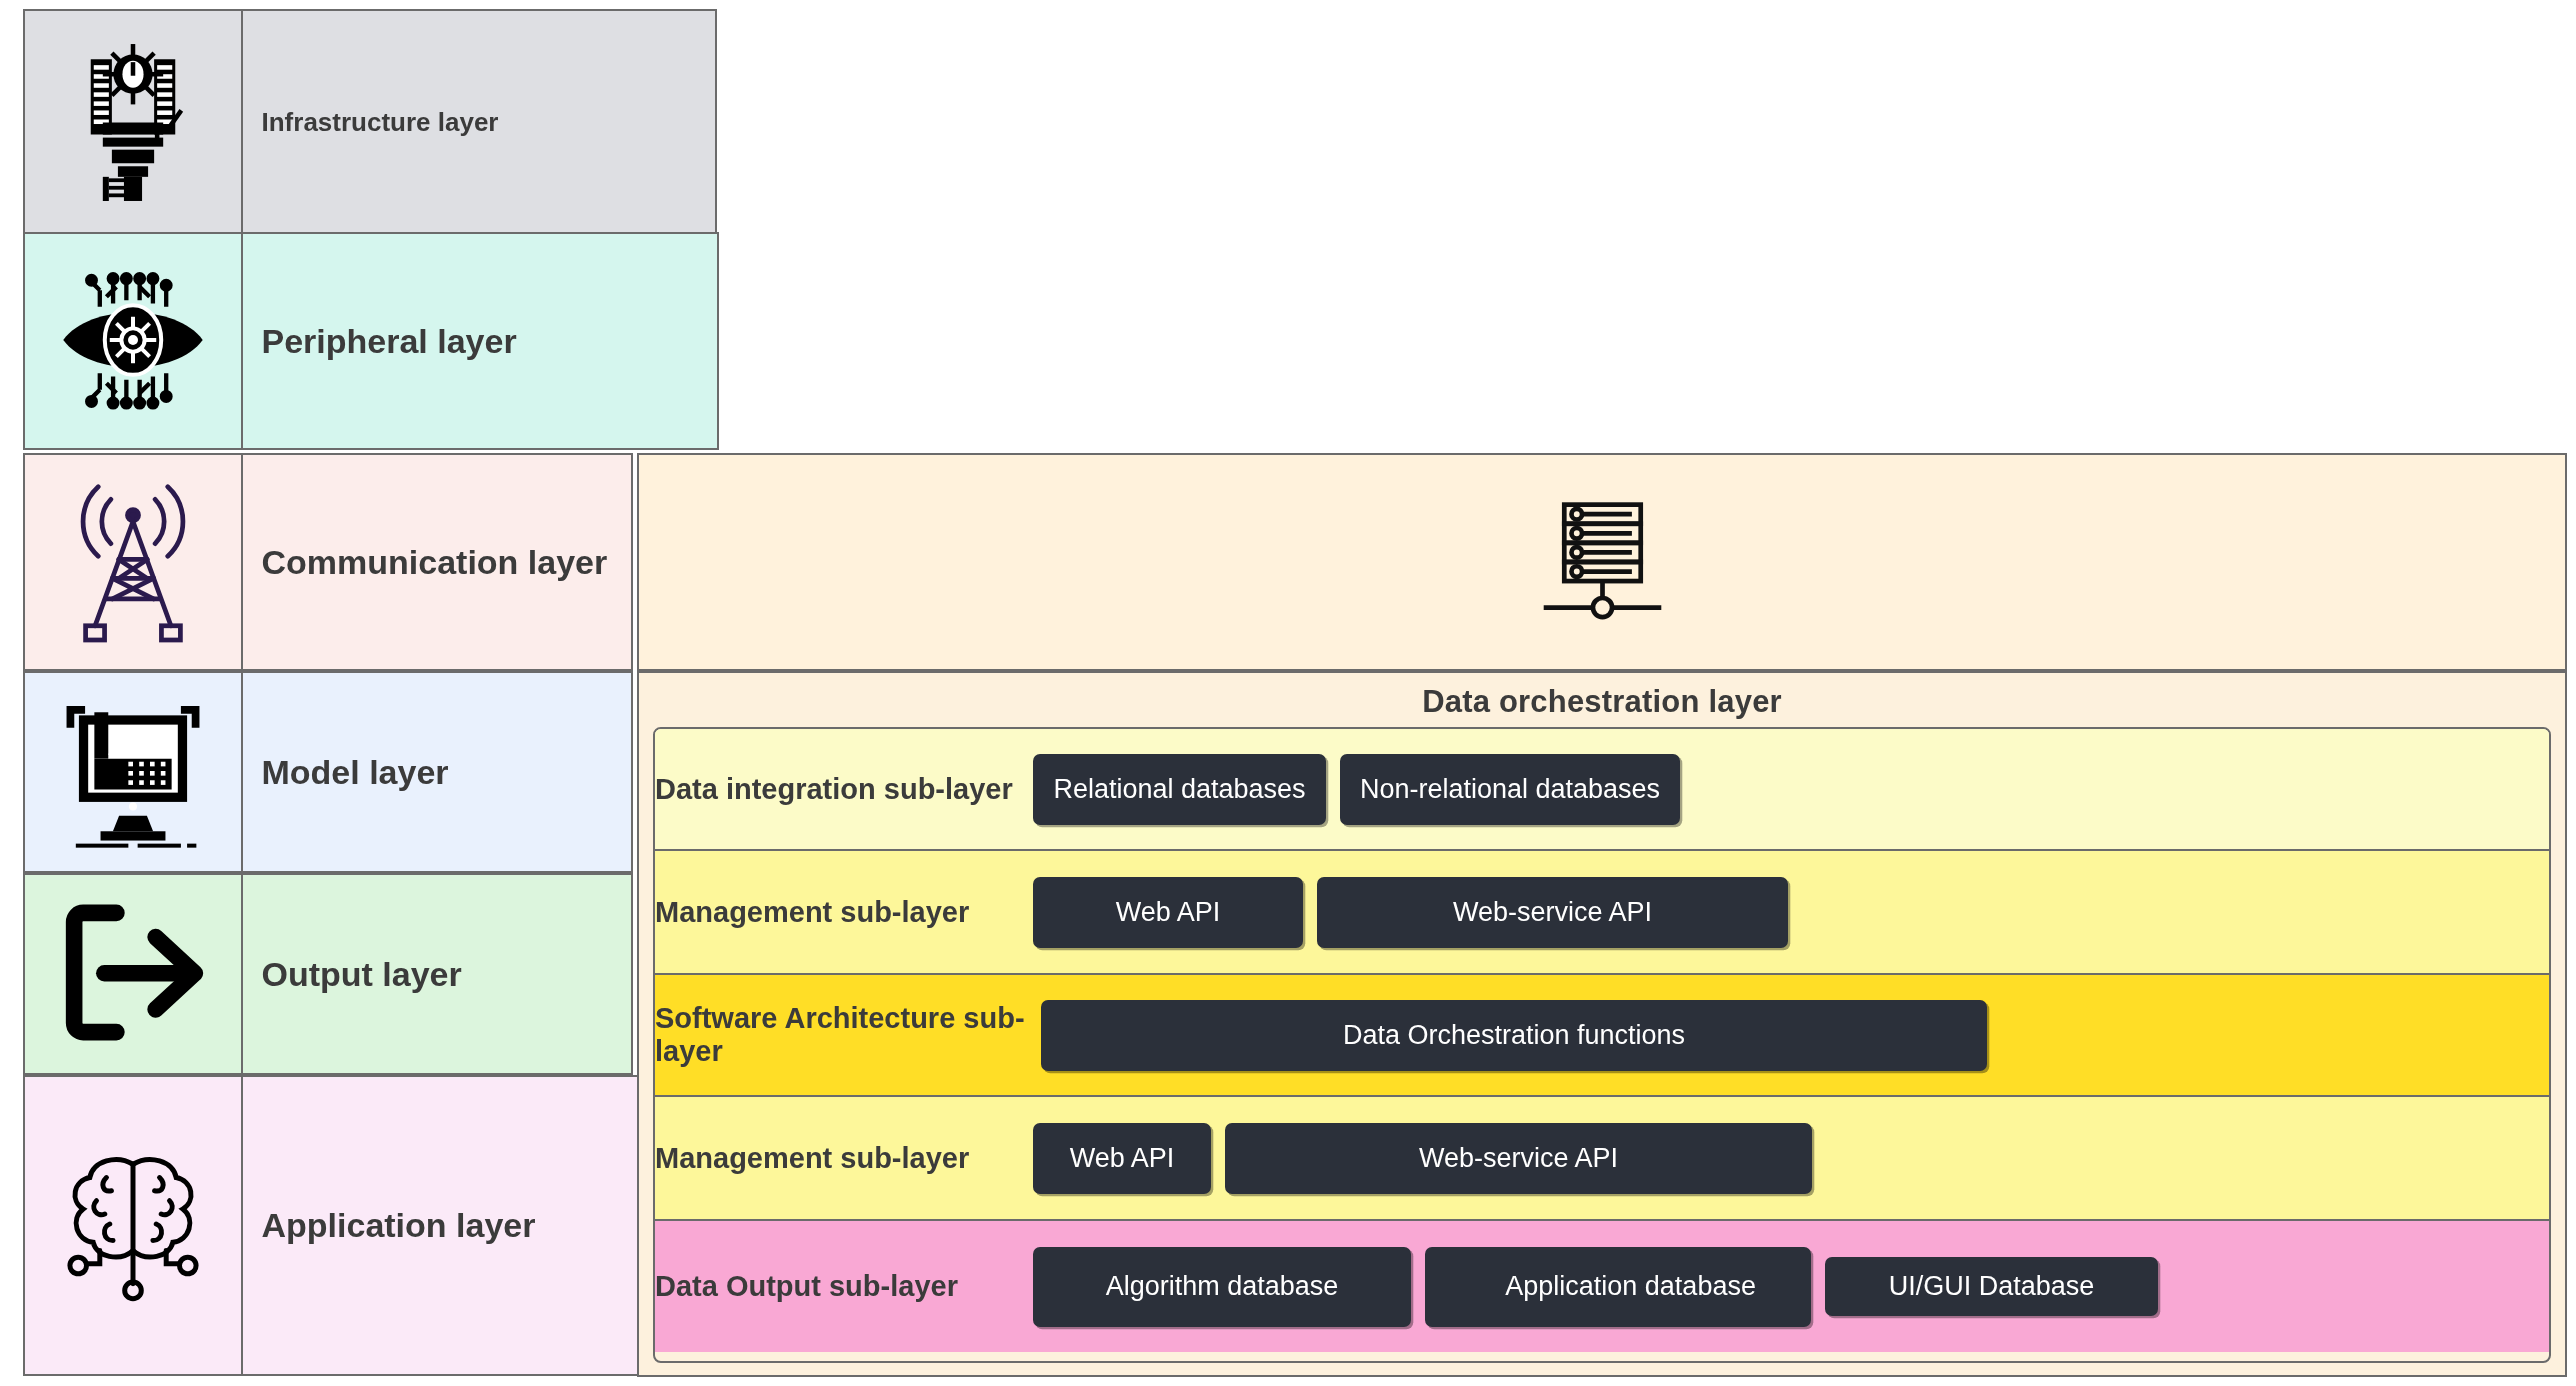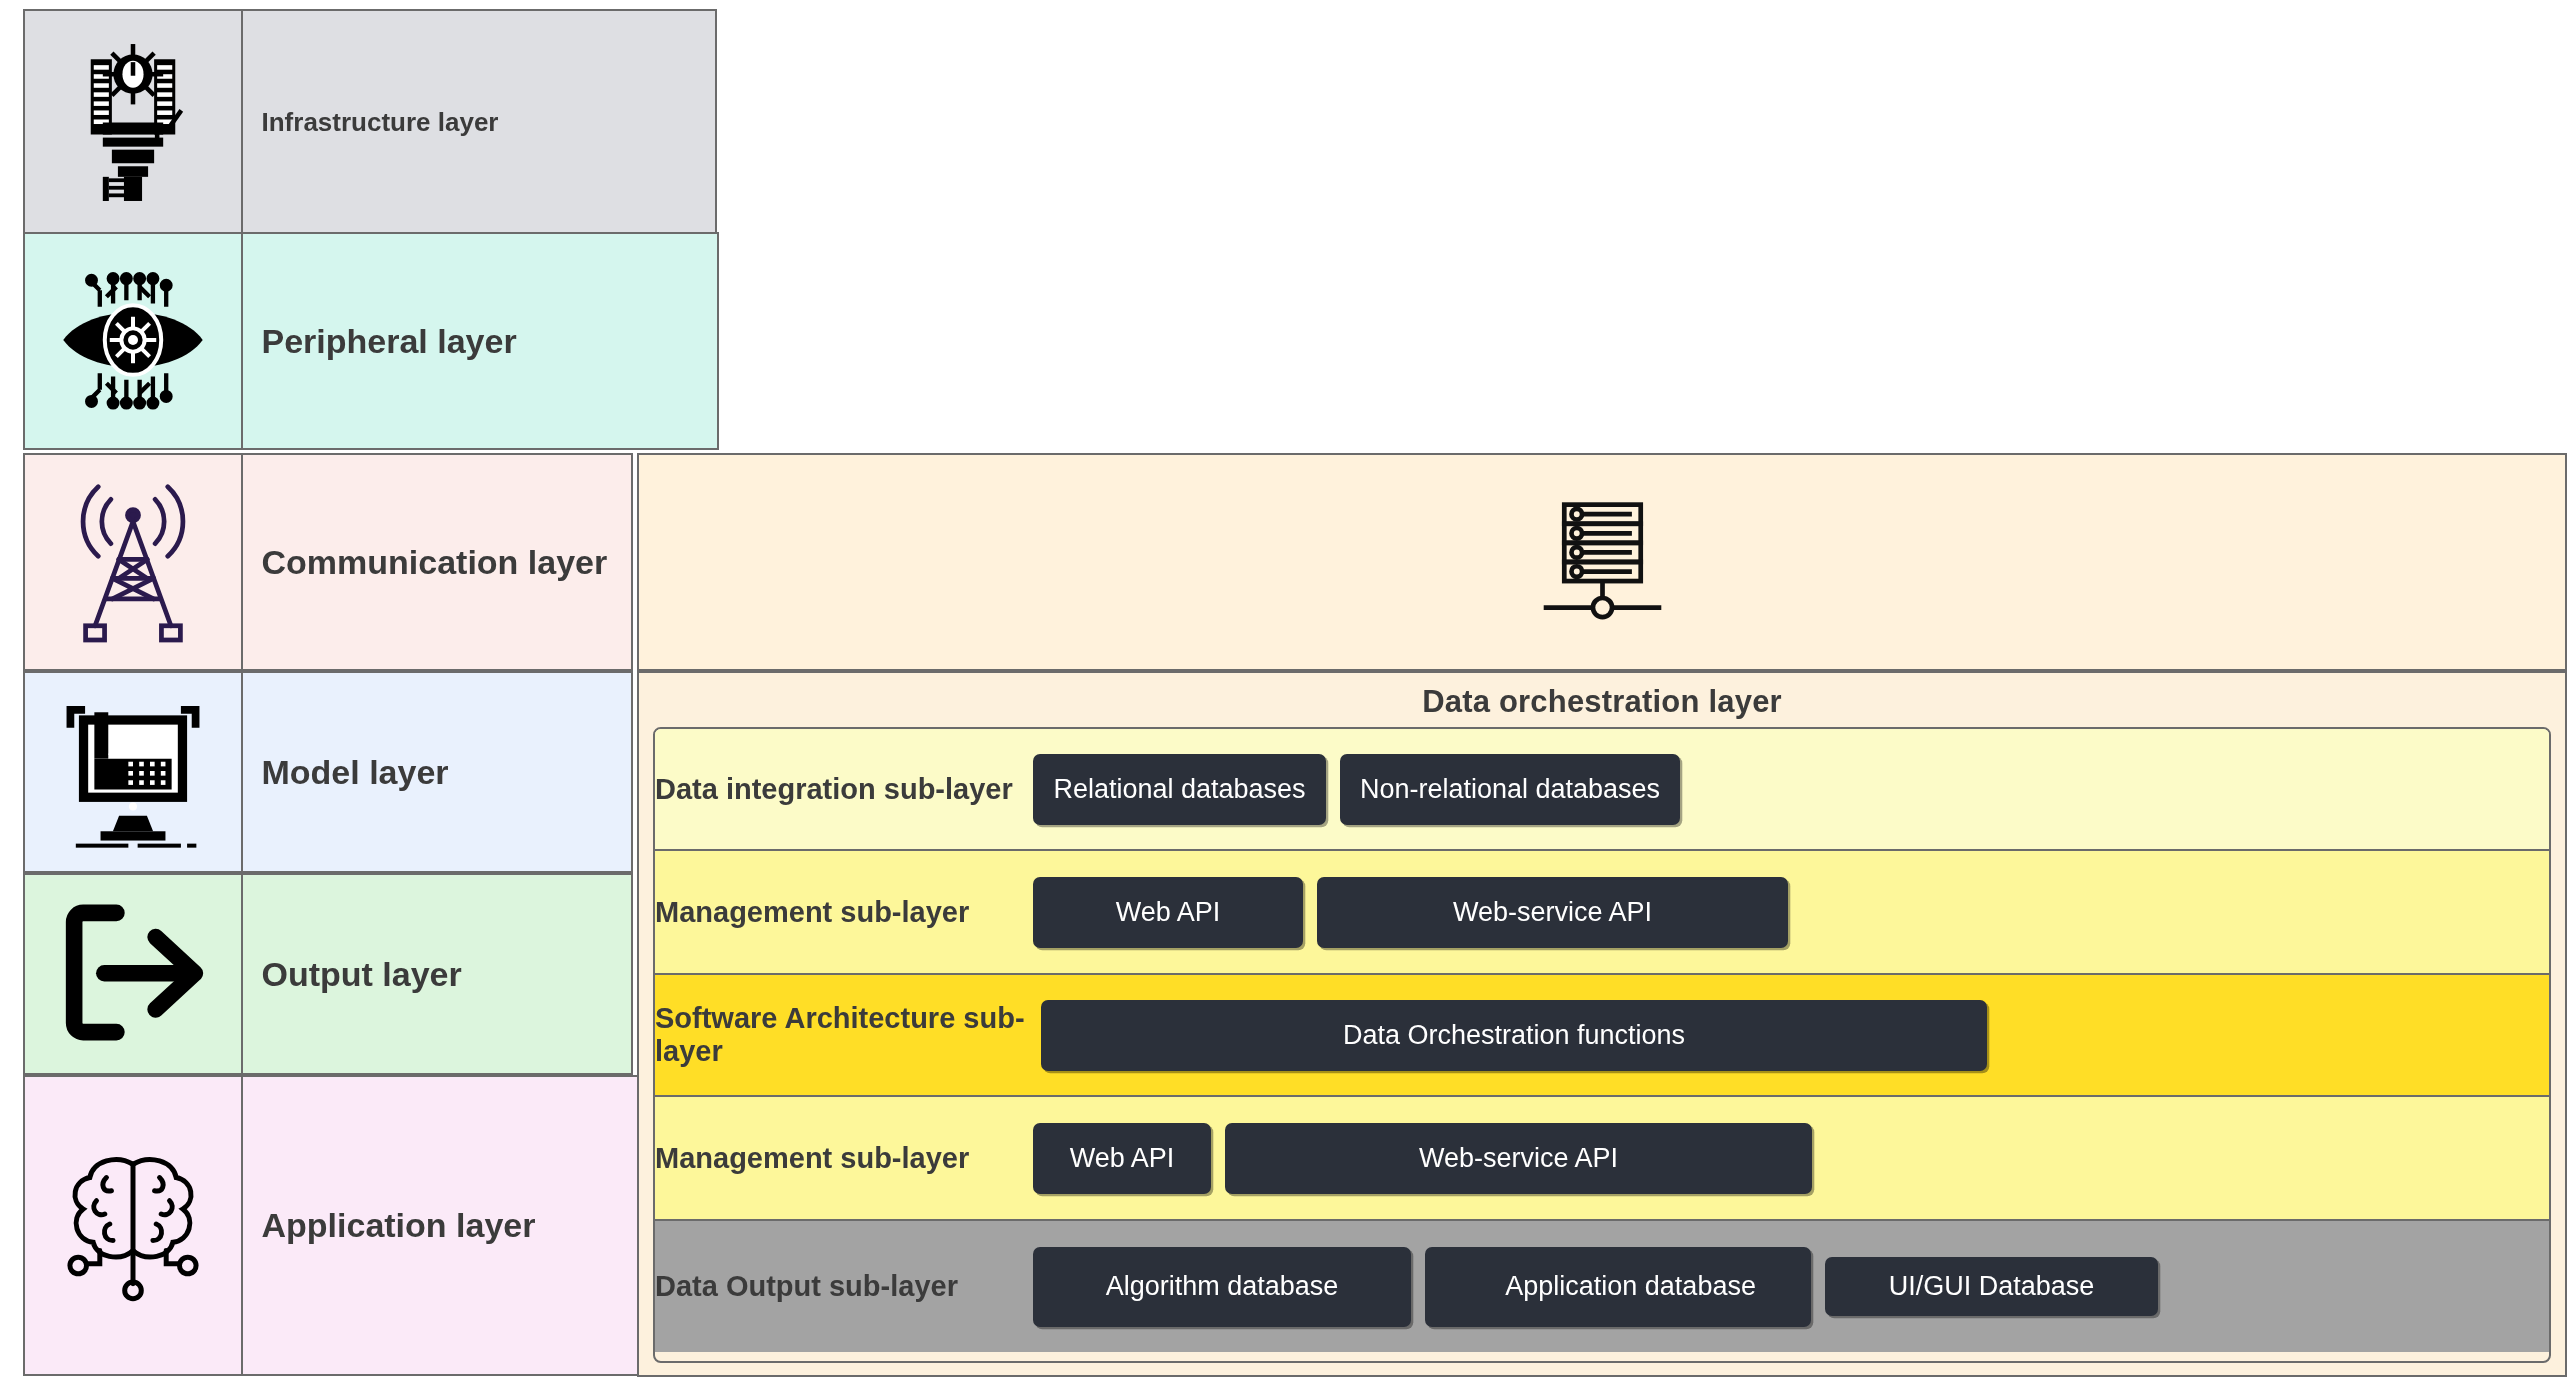--- a/index.html
+++ b/index.html
@@ -330,21 +330,21 @@
             <div class="chip" style="width: 946px; height: 71px;">Data Orchestration functions</div>
           </div>
         </div>
         <div class="sub-row" style="height: 124px; background: rgb(253, 247, 154);">
           <div class="sub-label">Management sub-layer</div>
           <div class="sub-boxes">
             <div class="chip" style="width: 178px; height: 71px;">Web API</div>
             <div class="chip" style="width: 587px; height: 71px;">Web-service API</div>
           </div>
         </div>
-        <div class="sub-row" style="height: 131px; background: #a3a3a3;">
+        <div class="sub-row" style="height: 131px; background: #f9a8d4;">
           <div class="sub-label">Data Output sub-layer</div>
           <div class="sub-boxes">
             <div class="chip" style="width: 378px; height: 80px;">Algorithm database</div>
             <div class="chip" style="width: 386px; height: 80px; padding-left: 36px;">Application database</div>
             <div class="chip" style="width: 333px; height: 59px;">UI/GUI Database</div>
           </div>
         </div>
       </div>
   </div>
 

